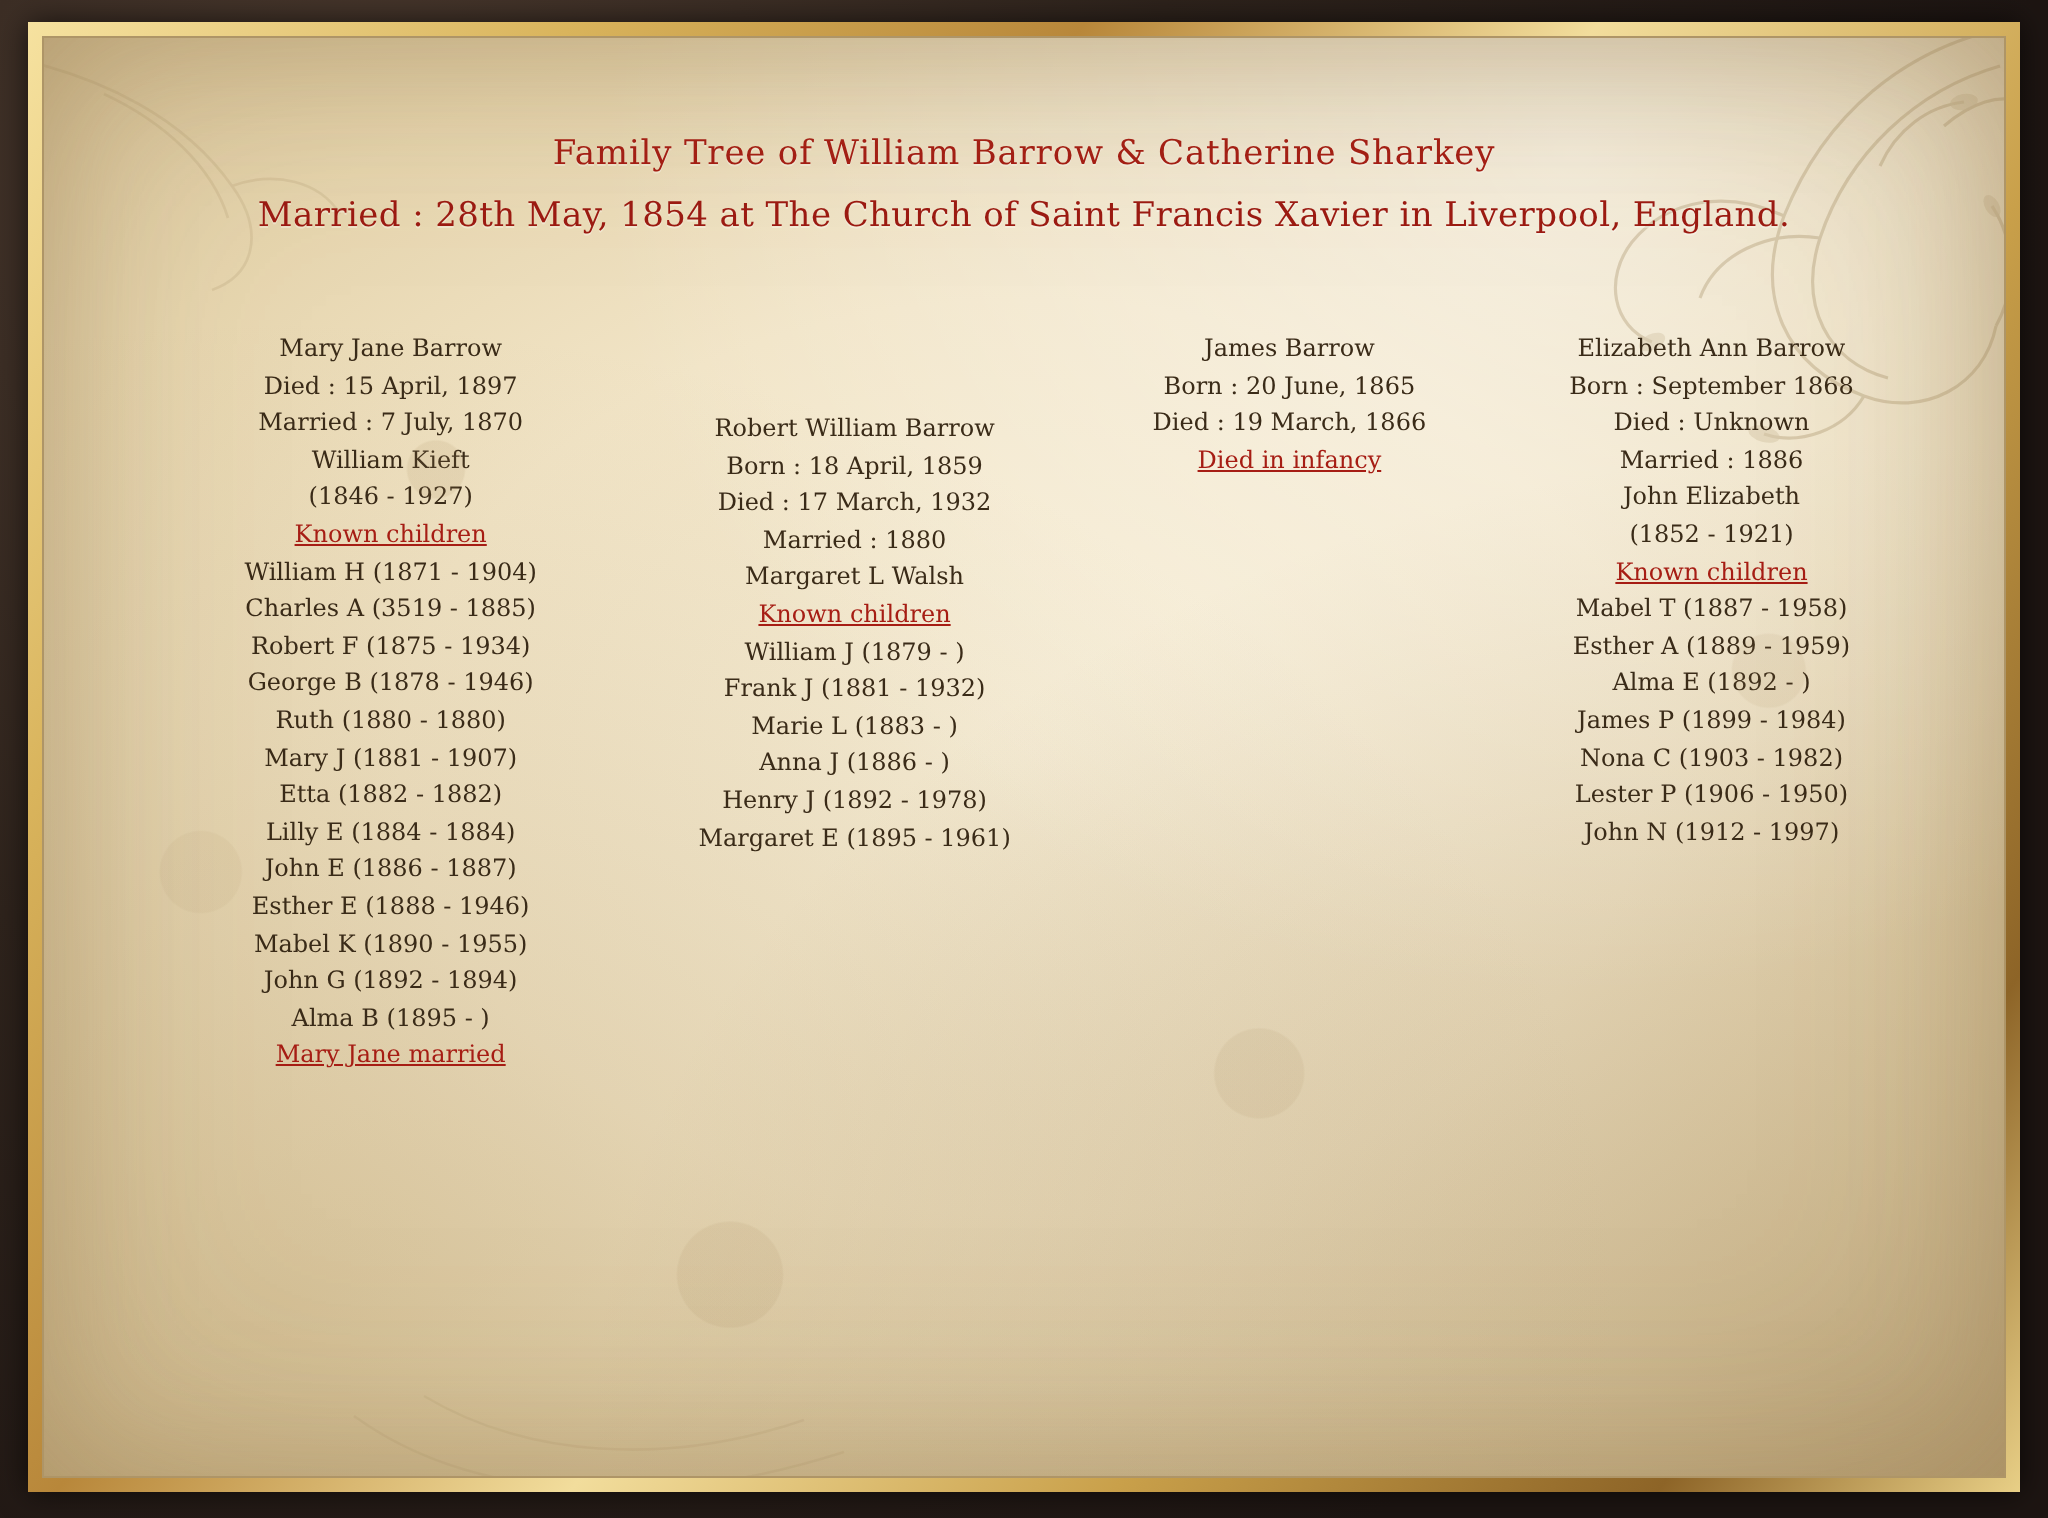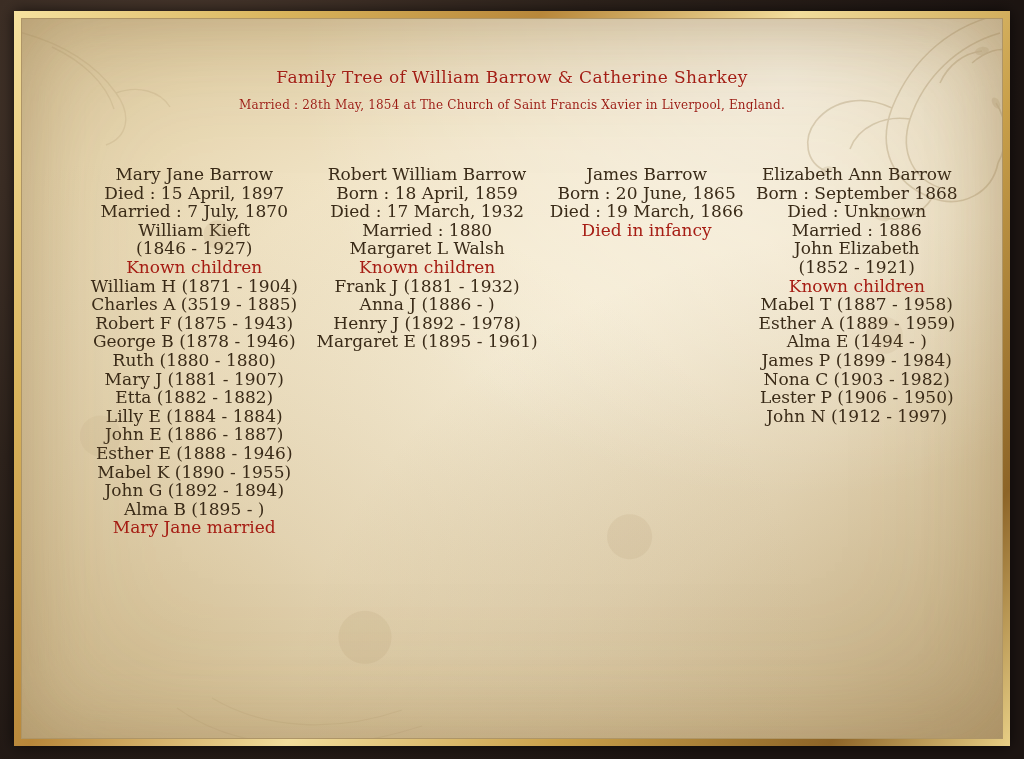--- a/index.html
+++ b/index.html
@@ -99,46 +99,46 @@
   .title {
     color: #a61d14;
     font-size: 17px;
     letter-spacing: 0.4px;
     font-family: "DejaVu Serif", "Liberation Serif", serif;
     text-shadow: 0 1px 0 rgba(255,255,255,0.35);
   }
   .subtitle {
     margin-top: 11px;
     color: #9c1a12;
-    font-size: 12px;
+    font-size: 17px;
     letter-spacing: 0.2px;
     text-shadow: 0 1px 0 rgba(255,255,255,0.35);
   }
 
   .columns {
     position: absolute;
     top: 146px;
     left: 60px;
     right: 40px;
     display: flex;
     align-items: flex-start;
   }
   .col {
     text-align: center;
     color: #3a2b18;
-    font-size: 17px;
+    font-size: 12px;
     line-height: 18.6px;
   }
   .col-0 { width: 240px; }
-  .col-1 { width: 230px; margin-left: 10px; }
+  .col-1 { width: 230px; margin-left: 10px; margin-top: 40px; }
   .col-2 { width: 205px; margin-left: 12px; }
   .col-3 { width: 225px; margin-left: 8px; text-align: center; }
 
   .line { white-space: nowrap; }
-  .line.red { color: #a61d14; }
+  .line.red { color: #a61d14; text-decoration: underline; }
   .line.name { }
   .heading { color: #a61d14; }
 
   
   #vignette {
     position: absolute;
     left: 0; top: 0; right: 0; bottom: 0;
     pointer-events: none;
     box-shadow: inset 0 0 70px rgba(150,120,72,0.40), inset 0 0 160px rgba(120,92,50,0.18);
   }
@@ -194,62 +194,64 @@
           <div class="columns" id="columns">
               <div class="col col-0">
                 <div class="line name">Mary Jane Barrow</div>
                 <div class="line">Died : 15 April, 1897</div>
                 <div class="line">Married : 7 July, 1870</div>
                 <div class="line">William Kieft</div>
                 <div class="line">(1846 - 1927)</div>
                 <div class="line red heading">Known children</div>
                 <div class="line">William H (1871 - 1904)</div>
                 <div class="line">Charles A (3519 - 1885)</div>
-                <div class="line">Robert F (1875 - 1943)</div>
+                <div class="line">Robert F (1875 - 1934)</div>
                 <div class="line">George B (1878 - 1946)</div>
                 <div class="line">Ruth (1880 - 1880)</div>
                 <div class="line">Mary J (1881 - 1907)</div>
                 <div class="line">Etta (1882 - 1882)</div>
                 <div class="line">Lilly E (1884 - 1884)</div>
                 <div class="line">John E (1886 - 1887)</div>
                 <div class="line">Esther E (1888 - 1946)</div>
                 <div class="line">Mabel K (1890 - 1955)</div>
                 <div class="line">John G (1892 - 1894)</div>
                 <div class="line">Alma B (1895 - )</div>
                 <div class="line red heading">Mary Jane married</div>
               </div>
               <div class="col col-1">
                 <div class="line name">Robert William Barrow</div>
                 <div class="line">Born : 18 April, 1859</div>
                 <div class="line">Died : 17 March, 1932</div>
                 <div class="line">Married : 1880</div>
                 <div class="line">Margaret L Walsh</div>
                 <div class="line red heading">Known children</div>
+                <div class="line">William J (1879 - )</div>
                 <div class="line">Frank J (1881 - 1932)</div>
+                <div class="line">Marie L (1883 - )</div>
                 <div class="line">Anna J (1886 - )</div>
                 <div class="line">Henry J (1892 - 1978)</div>
                 <div class="line">Margaret E (1895 - 1961)</div>
               </div>
               <div class="col col-2">
                 <div class="line name">James Barrow</div>
                 <div class="line">Born : 20 June, 1865</div>
                 <div class="line">Died : 19 March, 1866</div>
                 <div class="line red heading">Died in infancy</div>
               </div>
               <div class="col col-3">
                 <div class="line name">Elizabeth Ann Barrow</div>
                 <div class="line">Born : September 1868</div>
                 <div class="line">Died : Unknown</div>
                 <div class="line">Married : 1886</div>
                 <div class="line">John Elizabeth</div>
                 <div class="line">(1852 - 1921)</div>
                 <div class="line red heading">Known children</div>
                 <div class="line">Mabel T (1887 - 1958)</div>
                 <div class="line">Esther A (1889 - 1959)</div>
-                <div class="line">Alma E (1494 - )</div>
+                <div class="line">Alma E (1892 - )</div>
                 <div class="line">James P (1899 - 1984)</div>
                 <div class="line">Nona C (1903 - 1982)</div>
                 <div class="line">Lester P (1906 - 1950)</div>
                 <div class="line">John N (1912 - 1997)</div>
               </div>
             </div>
         </div>
 
         <div id="vignette"></div>
       </div>

